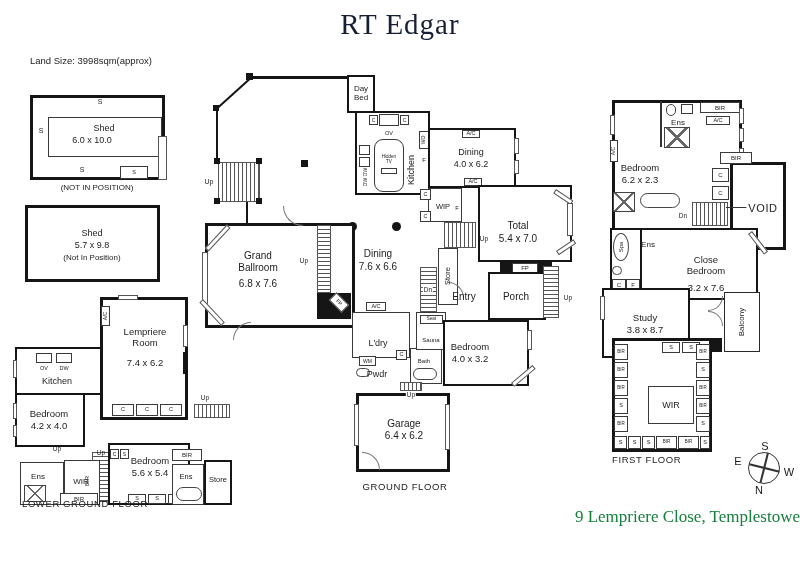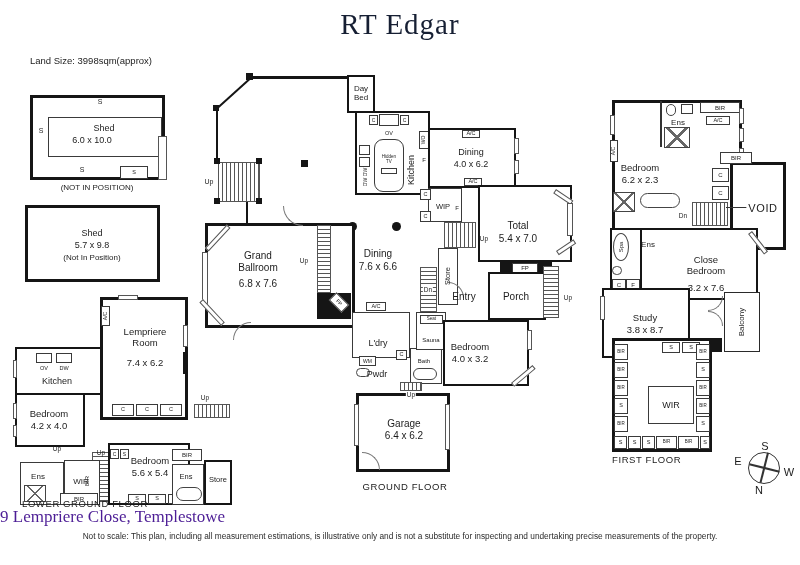--- a/index.html
+++ b/index.html
@@ -33,22 +33,22 @@
   .f8{font-size:8px;} .f75{font-size:7.5px;} .f7{font-size:7px;} .f65{font-size:6.5px;}
   .f6{font-size:6px;} .f55{font-size:5.5px;} .f5{font-size:5px;} .f45{font-size:4.5px;}
   .arc{position:absolute;border:1px solid #777;background:transparent;box-sizing:border-box;}
   .arc-br{border-radius:0 0 100% 0;border-left:none;border-top:none;}
   .arc-bl{border-radius:0 0 0 100%;border-right:none;border-top:none;}
   .arc-tr{border-radius:0 100% 0 0;border-left:none;border-bottom:none;}
   .arc-tl{border-radius:100% 0 0 0;border-right:none;border-bottom:none;}
   .brand{position:absolute;left:0;right:0;top:8px;text-align:center;
          font-family:"Liberation Serif",serif;font-size:29px;color:#161f33;letter-spacing:1px;}
   .meta{position:absolute;font-size:9.5px;color:#222;}
-  .addr{position:absolute;left:0;right:0;top:507px;text-align:left;
-        font-family:"Liberation Serif",serif;font-size:17px;color:#4c1d95;}
+  .addr{position:absolute;left:0;right:0;top:507px;text-align:right;
+        font-family:"Liberation Serif",serif;font-size:17px;color:#15803d;}
   .disc{position:absolute;left:0;right:0;top:531px;text-align:center;font-size:8.3px;color:#2b2b2b;}
   .ttl{letter-spacing:0.6px;color:#1b1b1b;}
 </style>
 </head>
 <body>
 
 <div class="canvas">
 
   <div class="brand">RT Edgar</div>
   <div class="meta" style="left:30px;top:55px;">Land Size: 3998sqm(approx)</div>
@@ -318,14 +318,13 @@
 
   <div class="a" style="left:748px;top:452px;width:32px;height:32px;border:1.5px solid #333;border-radius:50%;"></div>
   <div class="a" style="left:749px;top:467px;width:31px;height:1.5px;background:#333;transform:rotate(14deg);"></div>
   <div class="a" style="left:749px;top:467px;width:31px;height:1.5px;background:#333;transform:rotate(104deg);"></div>
   <div class="lbl f11" style="left:765px;top:446px;">S</div>
   <div class="lbl f11" style="left:738px;top:461px;">E</div>
   <div class="lbl f11" style="left:789px;top:472px;">W</div>
   <div class="lbl f11" style="left:759px;top:490px;">N</div>
 
   <div class="addr">9 Lempriere Close, Templestowe</div>
-  <div class="disc">Not to scale: This plan, including all measurement estimations, is illustrative only and is not a substitute for inspecting and undertaking precise measurements of the property.</div>
 </div>
 
 </body></html>

